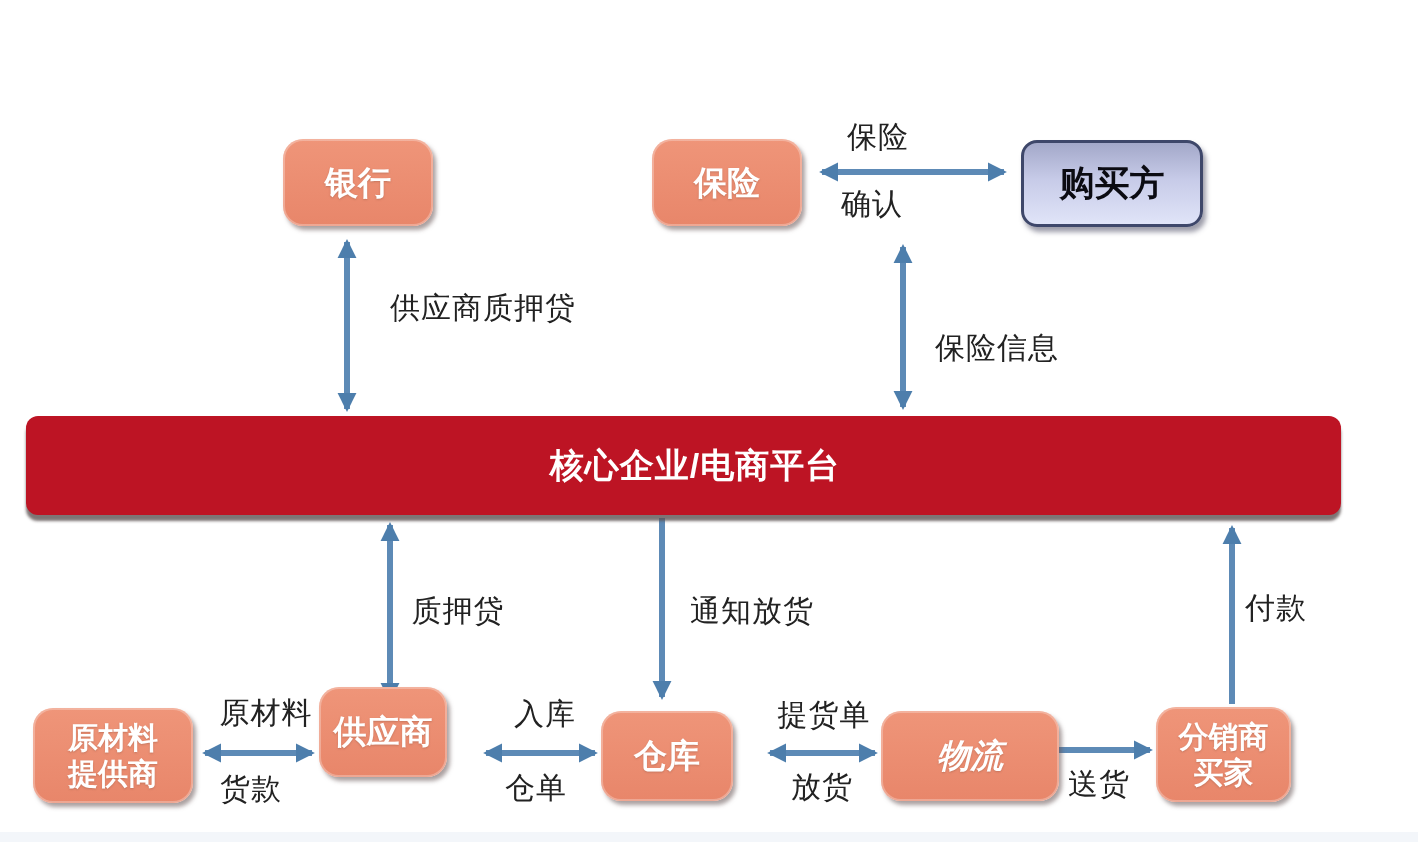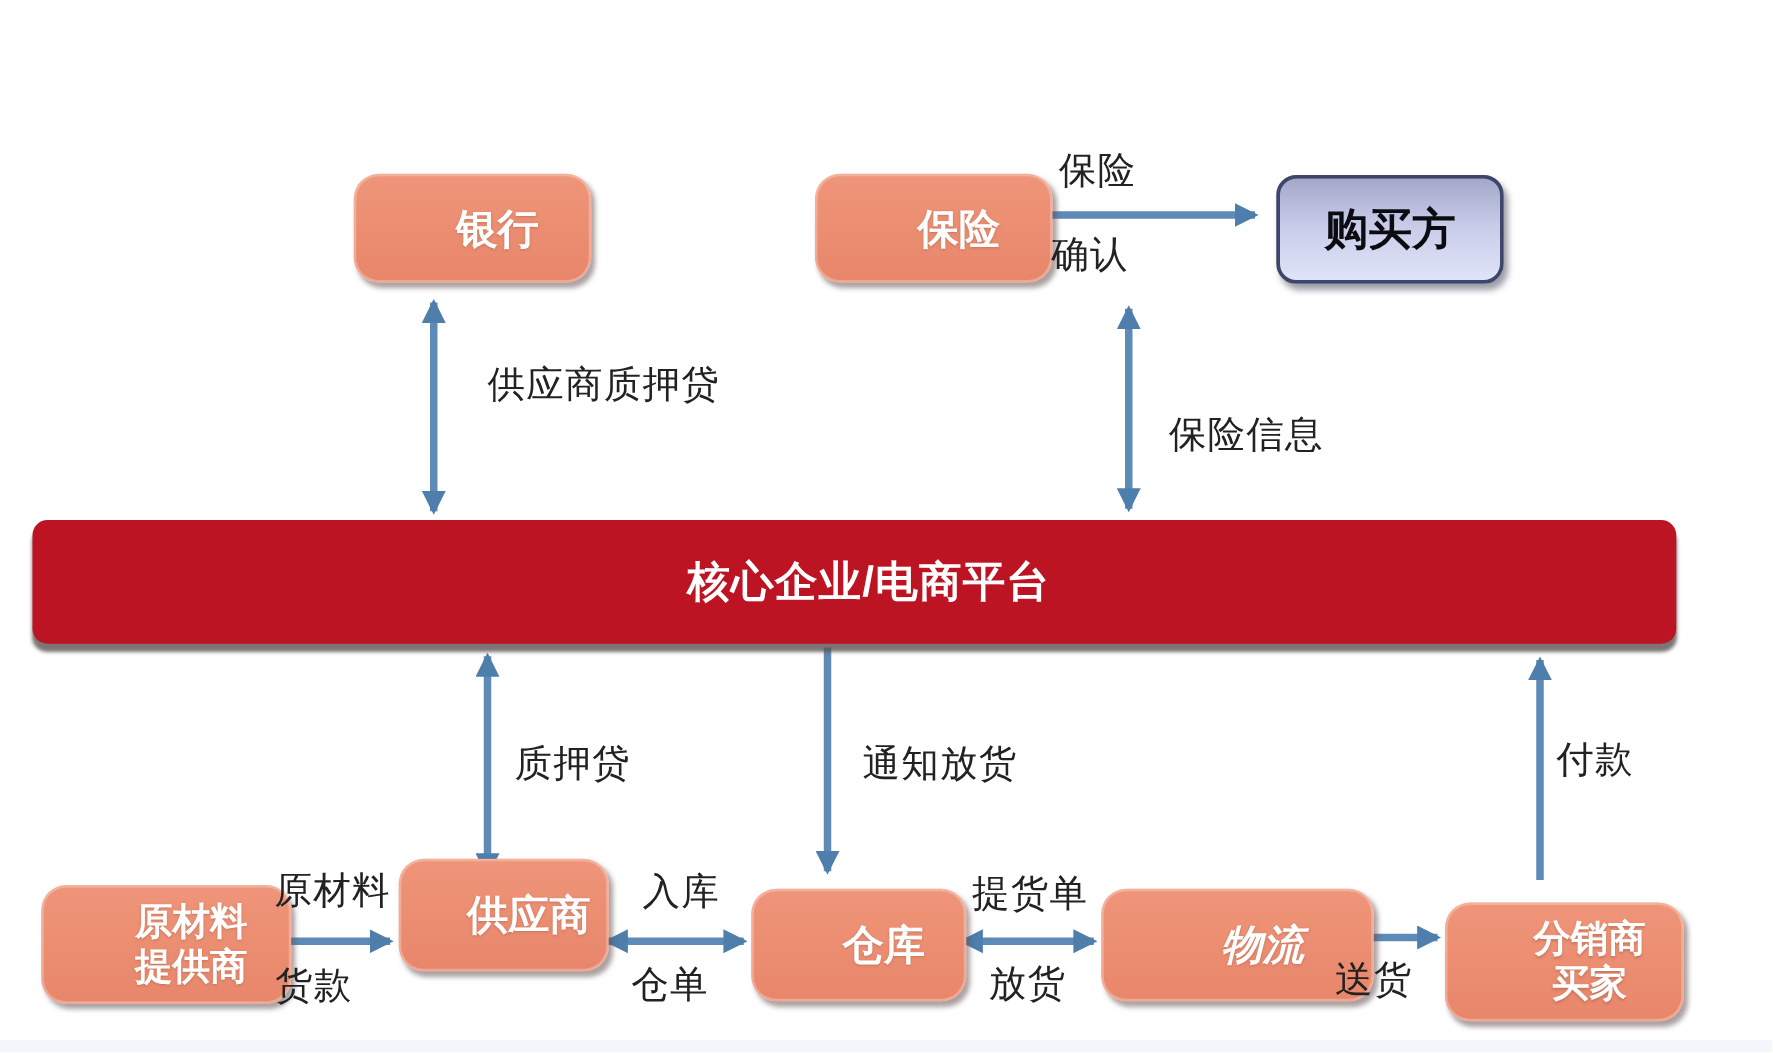--- a/index.html
+++ b/index.html
@@ -7,21 +7,20 @@
     position:relative;width:1418px;height:842px;background:#ffffff;
     overflow:hidden;font-family:"Liberation Sans",sans-serif;
   }
   .node{
     position:absolute;display:flex;align-items:center;justify-content:center;
     text-align:center;color:#fff;font-weight:bold;font-size:33px;line-height:1.2;
     background:linear-gradient(180deg,#ef9579 0%,#e8866a 100%);
     border-radius:20px;white-space:pre-line;
     box-shadow:3px 4px 4px rgba(100,82,82,.55), inset 0 0 0 2px rgba(255,255,255,.28);
     text-shadow:0 1px 2px rgba(150,90,70,.45);
-    padding-left:40px;
   }
   .node.small{font-size:30px;}
   .buyer{
     position:absolute;display:flex;align-items:center;justify-content:center;
     background:linear-gradient(180deg,#a3a8c9 0%,#c7cbe8 45%,#e0e4f8 100%);
     border:3px solid #3e476a;border-radius:16px;color:#0b0b12;
     font-weight:bold;font-size:35px;
     box-shadow:3px 5px 5px rgba(60,60,85,.5);
   }
   .platform{
@@ -74,21 +73,21 @@
 
   <div class="node small" style="left:33px;top:708px;width:160px;height:95px;">原材料
 提供商</div>
 
   <div class="node" style="left:319px;top:687px;width:128px;height:90px;">供应商</div>
 
   <div class="node" style="left:601px;top:711px;width:132px;height:90px;">仓库</div>
 
   <div class="node" style="left:881px;top:711px;width:178px;height:90px;font-style:italic;">物流</div>
 
-  <div class="node small" style="left:1156px;top:722px;width:151px;height:95px;">分销商
+  <div class="node small" style="left:1156px;top:707px;width:135px;height:95px;">分销商
 买家</div>
 
   <div class="elabel" style="left:483px;top:308px;">供应商质押贷</div>
 
   <div class="elabel" style="left:878px;top:137px;">保险</div>
 
   <div class="elabel" style="left:872px;top:204px;">确认</div>
 
   <div class="elabel" style="left:997px;top:313px;margin-top:35px;">保险信息</div>
 

